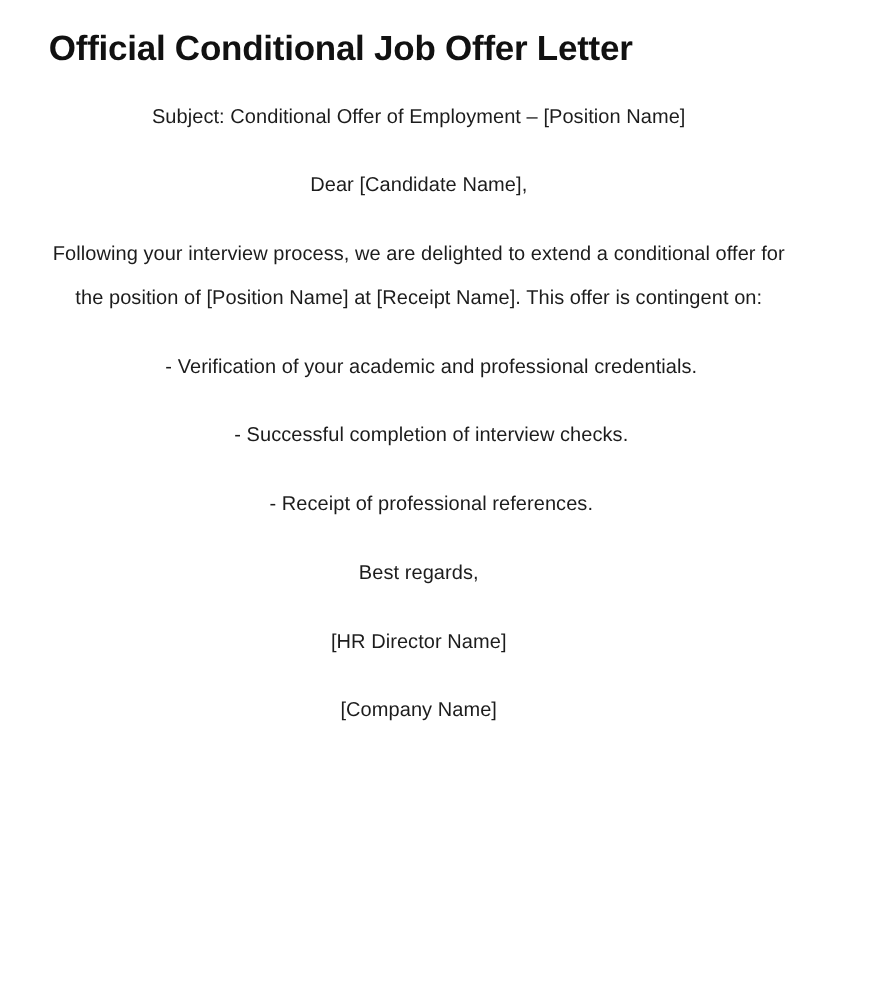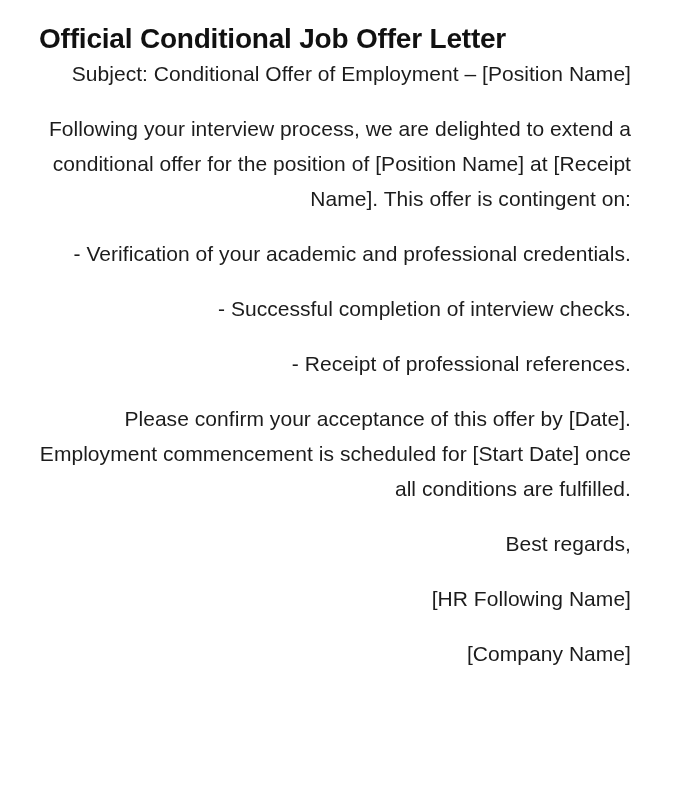--- a/index.html
+++ b/index.html
@@ -19,44 +19,44 @@
 
   .letter-page {
     box-sizing: border-box;
     width: 700px;
     height: 786px;
     background: #ffffff;
     padding: 22px 40px 0 39px;
   }
 
   .letter-title {
-    margin: 0 0 0 0;
+    margin: 0 0 20px 0;
     padding: 0;
     font-family: "Liberation Sans Narrow", "Liberation Sans", "DejaVu Sans Condensed", sans-serif;
     font-size: 28px;
     line-height: 34px;
     font-weight: 700;
     letter-spacing: -0.2px;
     color: #111111;
     white-space: nowrap;
   }
 
   .letter-body {
     width: 592px;
   }
 
   .para {
     margin: 0 0 20px 0;
     padding: 0;
-    font-size: 21px;
+    font-size: 16px;
     line-height: 35px;
     font-weight: 400;
     color: #1c1c1c;
     letter-spacing: 0.05px;
-    text-align: right;
+    text-align: center;
   }
 
   .para:last-child {
     margin-bottom: 14px;
   }
 
   .para-condition {
     margin-bottom: 20px;
     margin-left: 20px;
   }
@@ -69,31 +69,31 @@
 <body>
 
 <div class="letter-page">
 
   <h1 class="letter-title">Official Conditional Job Offer Letter</h1>
 
   <div class="letter-body">
 
     <p class="para">Subject: Conditional Offer of Employment – [Position Name]</p>
 
+    <p class="para">Dear [Candidate Name],</p>
 
     <p class="para">Following your interview process, we are delighted to extend a conditional offer for the position of [Position Name] at [Receipt Name]. This offer is contingent on:</p>
 
     <p class="para para-condition">- Verification of your academic and professional credentials.</p>
 
     <p class="para para-condition">- Successful completion of interview checks.</p>
 
     <p class="para para-condition">- Receipt of professional references.</p>
 
-    <p class="para">Please confirm your acceptance of this offer by [Date]. Employment commencement is scheduled for [Start Date] once all conditions are fulfilled.</p>
 
     <p class="para para-signoff">Best regards,</p>
 
-    <p class="para para-signoff">[HR Following Name]</p>
+    <p class="para para-signoff">[HR Director Name]</p>
 
     <p class="para">[Company Name]</p>
 
   </div>
 </div>
 
 </body></html>

